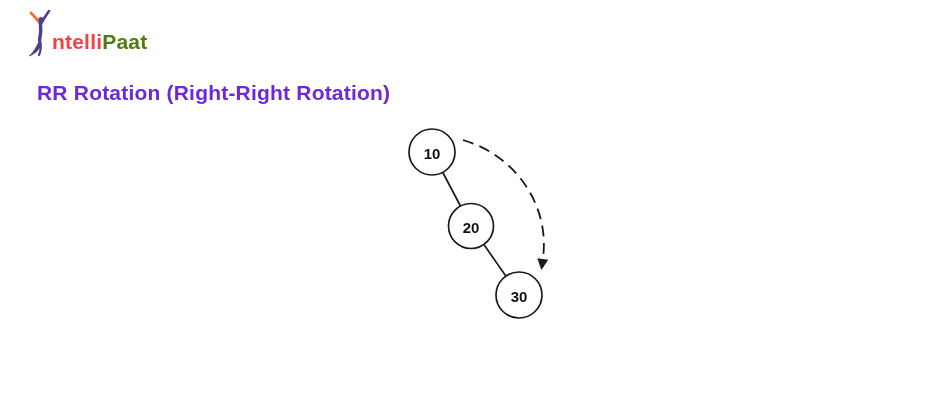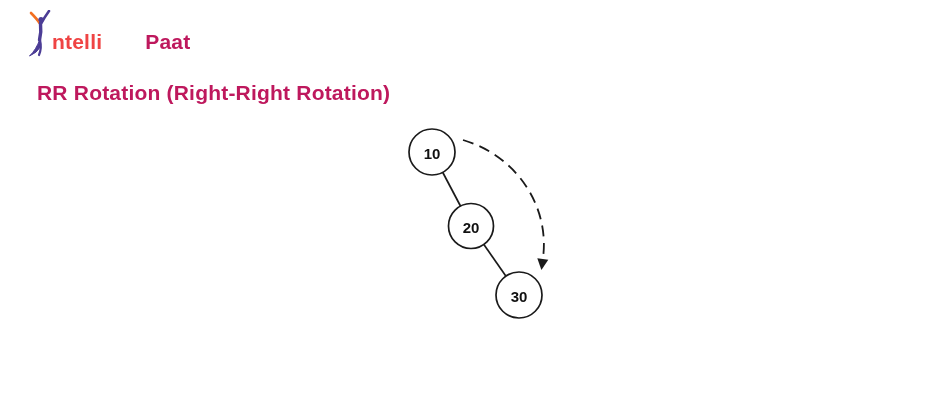--- a/index.html
+++ b/index.html
@@ -36,30 +36,30 @@
   .logo-text {
     font-size: 21px;
     font-weight: 700;
     letter-spacing: 0.2px;
     line-height: 1;
     margin-left: -2px;
     margin-bottom: 6px;
     white-space: nowrap;
   }
   .logo-text .lt-primary  { color: #ef4444; }
-  .logo-text .lt-secondary{ color: #be185d; padding-left: 43px; }
+  .logo-text .lt-secondary{ color: #4d7c0f; }
   
   .page-title {
     position: absolute;
     left: 37px;
     top: 81px;
     margin: 0;
     font-size: 21px;
     font-weight: 700;
-    color: #be185d;
+    color: #6d28d9;
     letter-spacing: 0.2px;
     white-space: nowrap;
   }
   
   .diagram {
     position: absolute;
     left: 390px;
     top: 115px;
     width: 180px;
     height: 215px;

